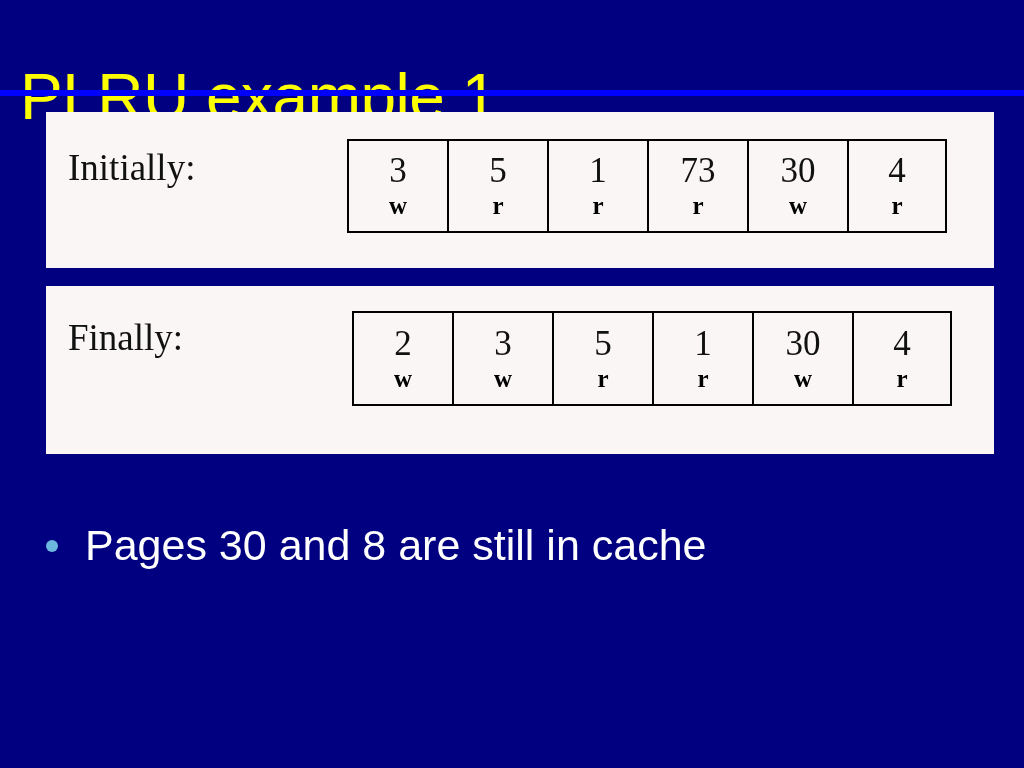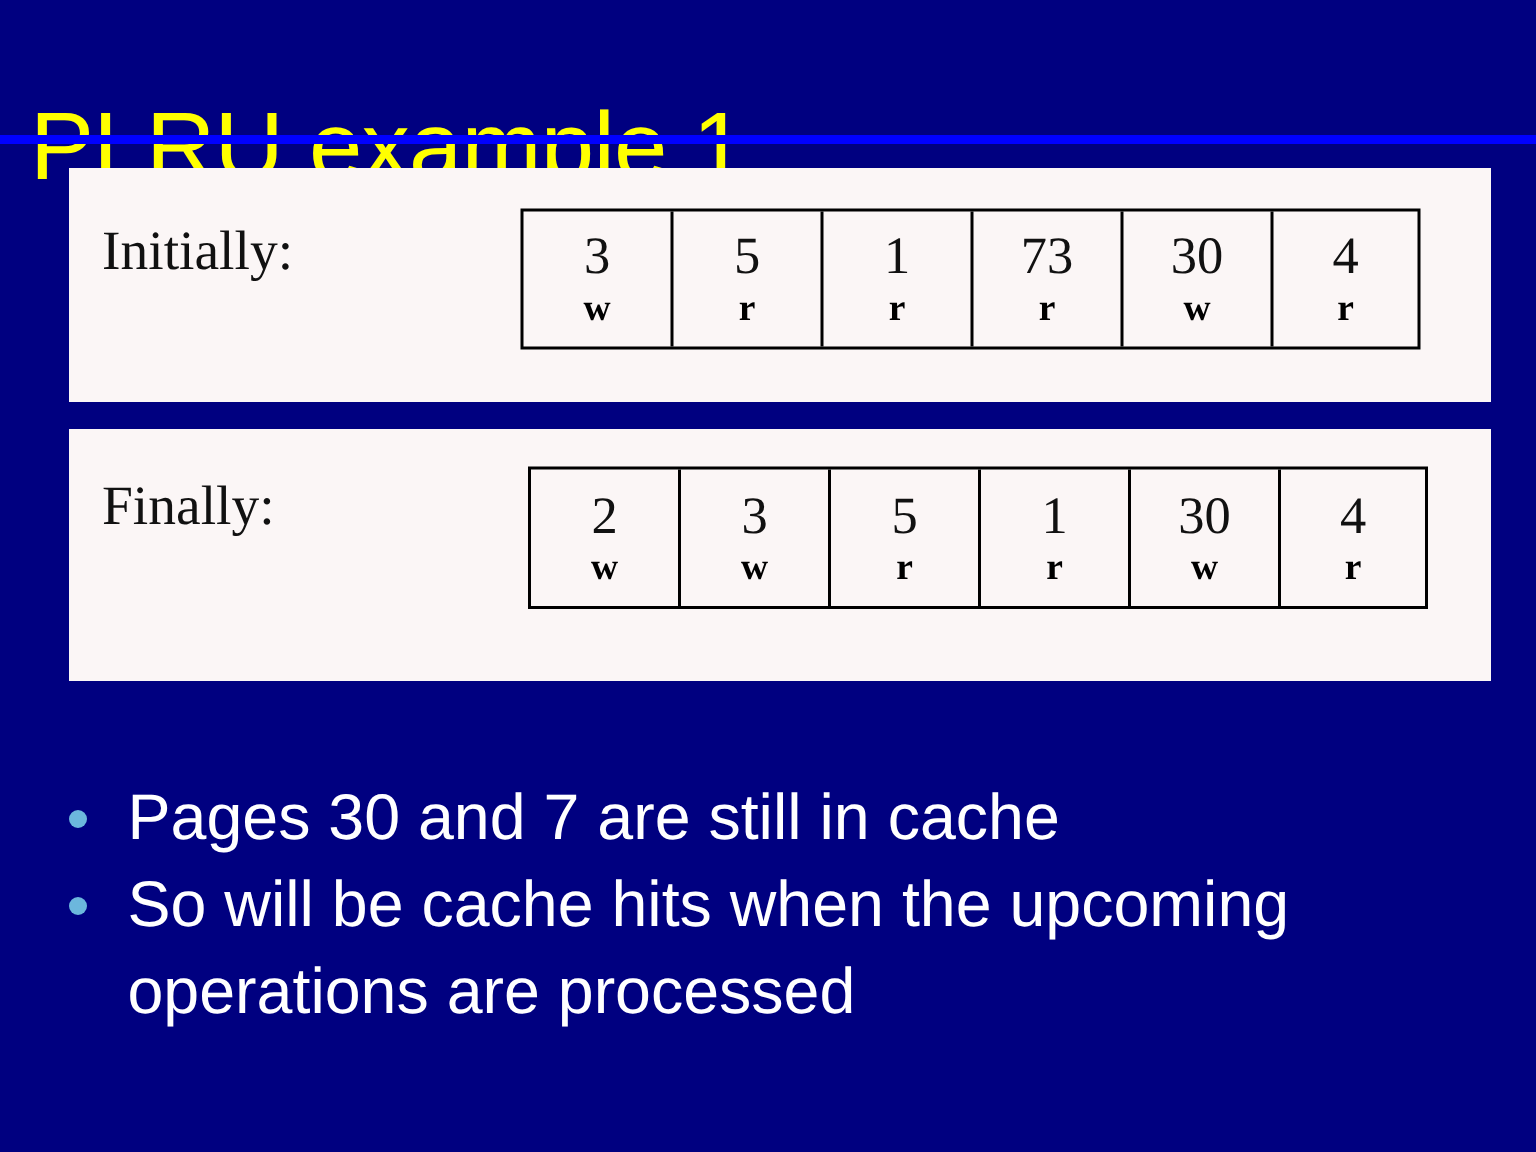--- a/index.html
+++ b/index.html
@@ -211,21 +211,17 @@
       <div class="cell">
         <span class="cell-number">4</span>
         <span class="cell-op">r</span>
       </div>
     </div>
   </div>
 
   <div id="bullet-list">
     <div class="bullet-item">
       <span class="bullet-dot"></span>
-      <span class="bullet-text">Pages 30 and 7 are still in cache</span>
-    </div>
-    <div class="bullet-item">
-      <span class="bullet-dot"></span>
-      <span class="bullet-text">So will be cache hits when the upcoming operations are processed</span>
+      <span class="bullet-text">Pages 30 and 8 are still in cache</span>
     </div>
   </div>
 
 </div>
 
 </body></html>

